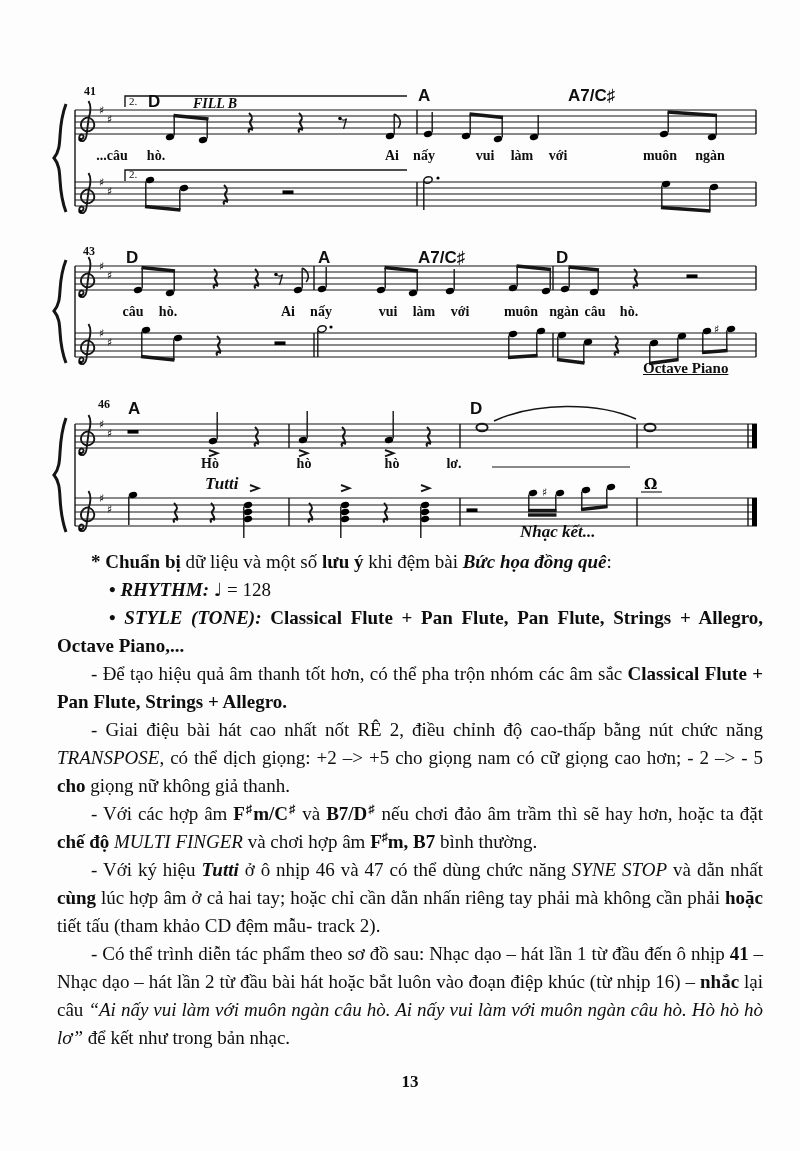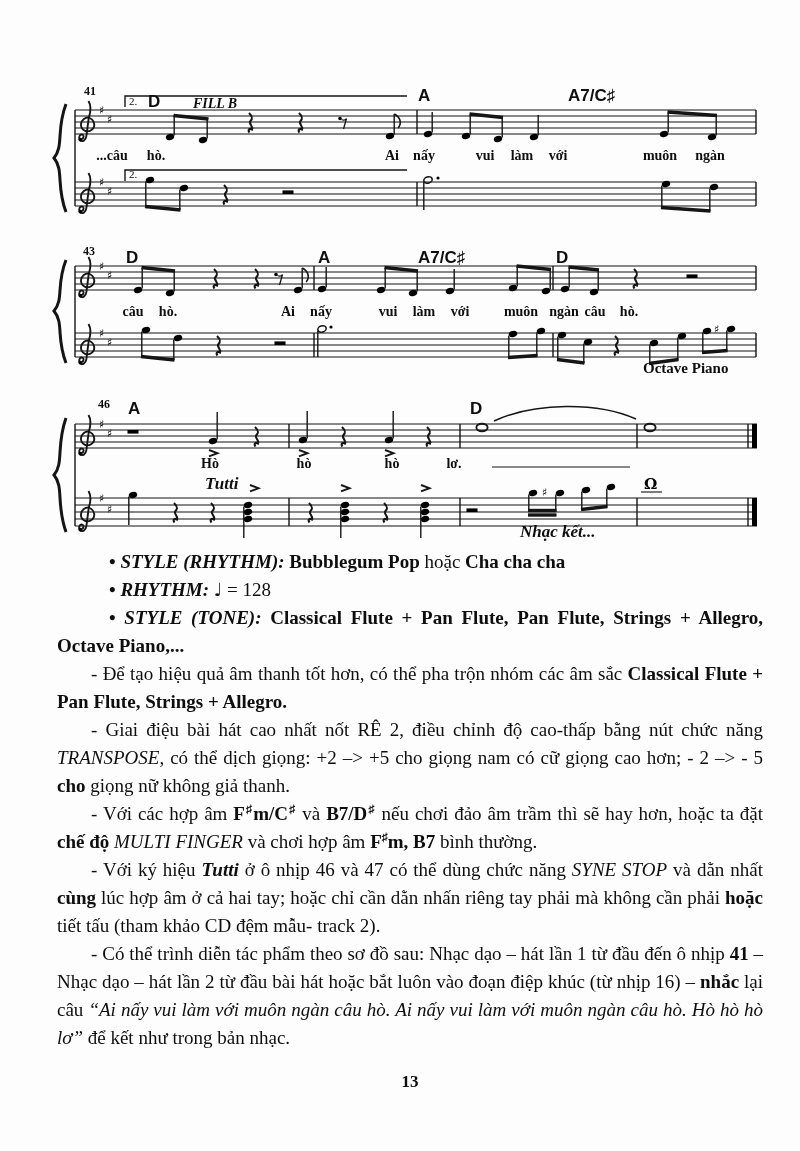--- a/index.html
+++ b/index.html
@@ -5,21 +5,21 @@
   html,body{margin:0;padding:0;}
   body{width:800px;height:1151px;background:#fdfdfd;color:#0e0e0e;position:relative;overflow:hidden;
        font-family:"Liberation Serif",serif;}
   .ov{position:absolute;white-space:nowrap;}
   .ctr{transform:translateX(-50%);}
   .chord{font-family:"Liberation Sans",sans-serif;font-weight:bold;font-size:17px;}
   .lyr{font-weight:bold;font-size:14px;}
   .msr{font-weight:bold;font-size:12px;}
   .volta{font-size:11px;}
   .fillb{font-weight:bold;font-style:italic;font-size:14px;font-family:"Liberation Serif",serif;}
-  .annot{font-weight:bold;font-size:15px;}
+  .annot{font-weight:bold;font-size:15px;text-decoration:underline;}
   .annot-it{font-weight:bold;font-style:italic;font-size:17px;}
   .b{font-weight:bold;} .i{font-style:italic;}
   .sup{vertical-align:super;font-size:0.62em;line-height:0;}
   .mus{font-family:"DejaVu Sans",sans-serif;line-height:0;font-size:0.95em;}
   #bodytext{position:absolute;left:57px;top:548px;width:706px;font-size:19px;line-height:28px;}
   #bodytext p{margin:0;text-align:justify;text-indent:34px;}
   #bodytext p.bullet{text-indent:52px;}
   #pagenum{position:absolute;left:0;top:1072px;width:820px;text-align:center;font-weight:bold;font-size:17px;}
   svg text.sh{font-family:"DejaVu Sans",sans-serif;font-size:11px;font-weight:bold;}
   svg text.om{font-family:"DejaVu Serif",serif;font-size:15px;font-weight:bold;}
@@ -366,21 +366,21 @@
 <span class="ov chord" style="left:128px;top:399px">A</span>
 <span class="ov chord" style="left:470px;top:399px">D</span>
 <span class="ov lyr ctr" style="left:210px;top:456px">Hò</span>
 <span class="ov lyr ctr" style="left:304px;top:456px">hò</span>
 <span class="ov lyr ctr" style="left:392px;top:456px">hò</span>
 <span class="ov lyr ctr" style="left:454px;top:456px">lơ.</span>
 <span class="ov annot-it" style="left:205px;top:474px">Tutti</span>
 <span class="ov annot-it" style="left:520px;top:522px">Nhạc kết...</span>
 
 <div id="bodytext">
-  <p class="bullet"><span class="b">• </span><span class="b i">STYLE (RHYTHM):</span><span class="b"> Bubblegum Pop</span><span> hoặc </span><span class="b">Cha cha cha</span></p>
+  <p><span class="b">* </span><span class="b">Chuẩn bị</span><span> dữ liệu và một số </span><span class="b">lưu ý</span><span> khi đệm bài </span><span class="b i">Bức họa đồng quê</span><span>:</span></p>
   <p class="bullet"><span class="b">• </span><span class="b i">RHYTHM: </span><span class="mus">♩</span><span> = 128</span></p>
   <p class="bullet"><span class="b">• </span><span class="b i">STYLE (TONE):</span><span class="b"> Classical Flute + Pan Flute, Pan Flute, Strings + Allegro, Octave Piano,...</span></p>
   <p><span>- Để tạo hiệu quả âm thanh tốt hơn, có thể pha trộn nhóm các âm sắc </span><span class="b">Classical Flute + Pan Flute, Strings + Allegro.</span></p>
   <p><span>- Giai điệu bài hát cao nhất nốt RÊ 2, điều chỉnh độ cao-thấp bằng nút chức năng </span><span class="i">TRANSPOSE</span><span>, có thể dịch giọng: +2 –&gt; +5 cho giọng nam có cữ giọng cao hơn; - 2 –&gt; - 5 </span><span class="b">cho</span><span> giọng nữ không giả thanh.</span></p>
   <p><span>- Với các hợp âm </span><span class="b">F</span><span class="b sup">♯</span><span class="b">m/C</span><span class="b sup">♯</span><span> và </span><span class="b">B7/D</span><span class="b sup">♯</span><span> nếu chơi đảo âm trầm thì sẽ hay hơn, hoặc ta đặt </span><span class="b">chế độ</span><span> </span><span class="i">MULTI FINGER</span><span> và chơi hợp âm </span><span class="b">F</span><span class="b sup">♯</span><span class="b">m, B7</span><span> bình thường.</span></p>
   <p><span>- Với ký hiệu </span><span class="b i">Tutti</span><span> ở ô nhịp 46 và 47 có thể dùng chức năng </span><span class="i">SYNE STOP</span><span> và dằn nhất </span><span class="b">cùng</span><span> lúc hợp âm ở cả hai tay; hoặc chỉ cần dằn nhấn riêng tay phải mà không cần phải </span><span class="b">hoặc</span><span> tiết tấu (tham khảo CD đệm mẫu- track 2).</span></p>
   <p><span>- Có thể trình diễn tác phẩm theo sơ đồ sau: Nhạc dạo – hát lần 1 từ đầu đến ô nhịp </span><span class="b">41</span><span> – Nhạc dạo – hát lần 2 từ đầu bài hát hoặc bắt luôn vào đoạn điệp khúc (từ nhịp 16) – </span><span class="b">nhắc</span><span> lại câu </span><span class="i">“Ai nấy vui làm với muôn ngàn câu hò. Ai nấy vui làm với muôn ngàn câu hò. Hò hò hò lơ”</span><span> để kết như trong bản nhạc.</span></p>
 </div>
 
 <div id="pagenum">13</div>

